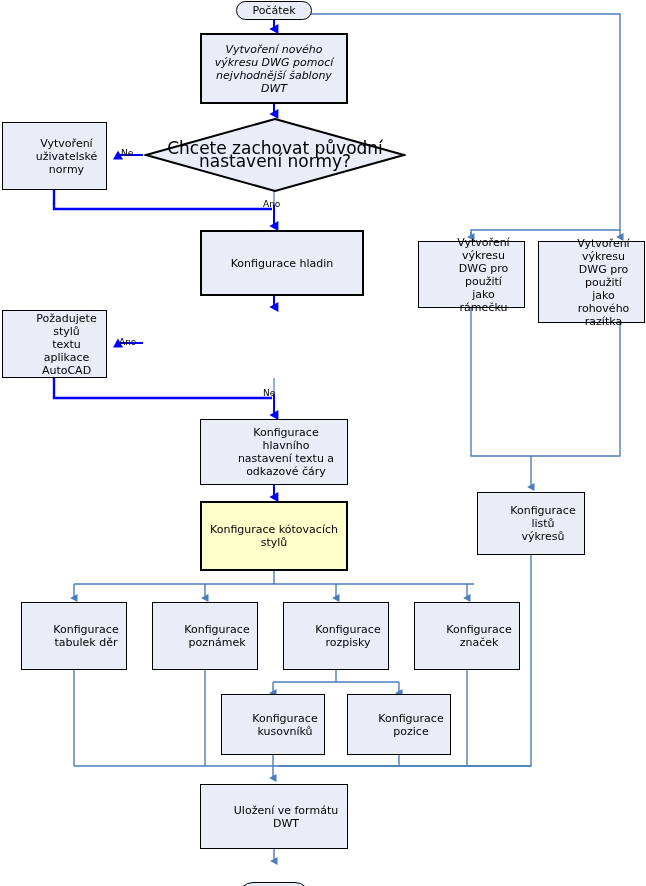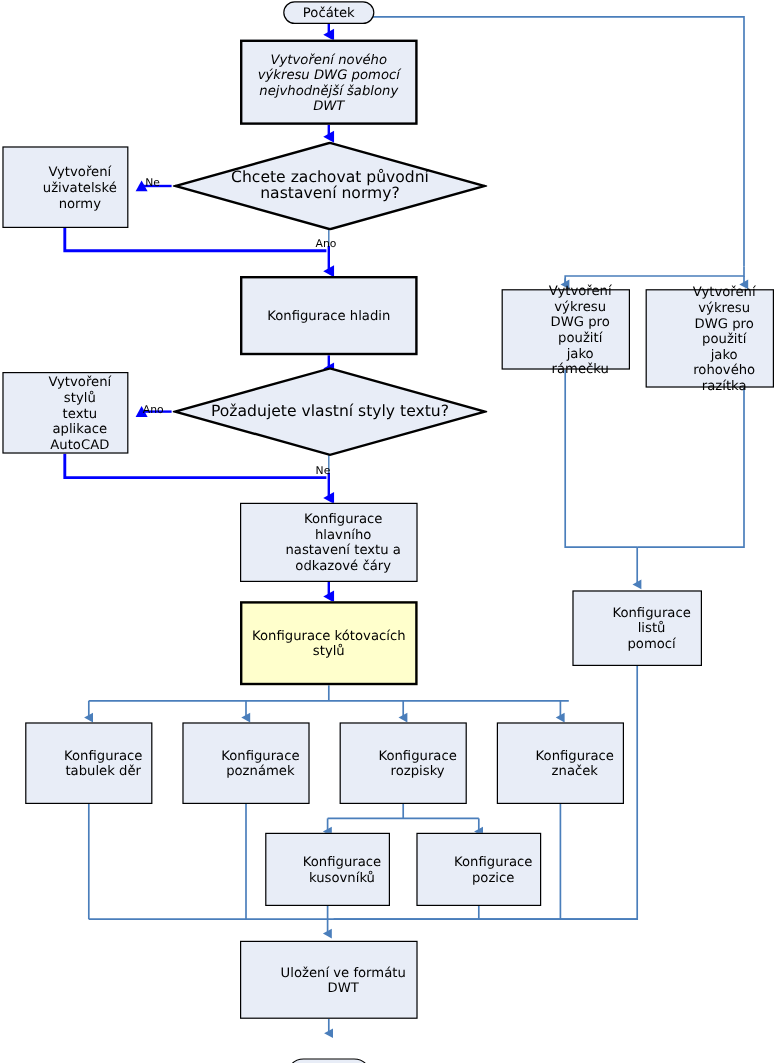--- a/index.html
+++ b/index.html
@@ -85,21 +85,21 @@
     position: absolute;
     left: 0;
     top: 0;
     width: 100%;
     height: 100%;
     display: flex;
     align-items: center;
     justify-content: center;
     text-align: center;
     font-family: "DejaVu Sans", sans-serif;
-    font-size: 13px;
+    font-size: 17px;
     line-height: 13px;
     color: #000000;
     white-space: pre-line;
     pointer-events: none;
   }
 </style>
 </head>
 <body>
 
 <div id="flow-root">
@@ -230,33 +230,27 @@
 
   <div class="node process" style="left:2px; top:122px; width:105px; height:68px;">
     <span class="node-label">Vytvoření
 uživatelské normy</span>
   </div>
 
   <div class="edge-label" style="left:121px; top:148px;">Ne</div>
 
   <div class="edge-label" style="left:263px; top:199px;">Ano</div>
 
-  <div class="node process-strong" style="left:200px; top:230px; width:148px; height:66px;align-items:center;">
+  <div class="node process-strong" style="left:200px; top:230px; width:164px; height:66px;align-items:center;">
     <span class="node-label">Konfigurace hladin</span>
   </div>
 
-  <div class="diamond-wrap" style="left:144px; top:306px; width:262px; height:74px;">
-    <svg width="262" height="74" viewBox="0 0 262 74">
-      <polygon points="131,1 260,37 131,73 2,37" fill="#e8edf7" stroke="#000000" stroke-width="2"></polygon>
-    </svg>
-    <span class="diamond-text">Požadujete vlastní styly textu?</span>
-  </div>
 
   <div class="node process" style="left:2px; top:310px; width:105px; height:68px;">
-    <span class="node-label">Vytvoření stylů
+    <span class="node-label">Požadujete stylů
 textu aplikace
 AutoCAD</span>
   </div>
 
   <div class="edge-label" style="left:119px; top:337px;">Ano</div>
 
   <div class="edge-label" style="left:263px; top:388px;">Ne</div>
 
   <div class="node highlight" style="left:200px; top:501px; width:148px; height:70px;">
     <span class="node-label">Konfigurace kótovacích
@@ -277,21 +271,21 @@
 
   <div class="node process" style="left:538px; top:241px; width:107px; height:82px;">
     <span class="node-label">Vytvoření výkresu
 DWG pro použití
 jako rohového
 razítka</span>
   </div>
 
   <div class="node process" style="left:477px; top:492px; width:108px; height:63px;">
     <span class="node-label">Konfigurace listů
-pomocí</span>
+výkresů</span>
   </div>
 
   <div class="node process" style="left:21px; top:602px; width:106px; height:68px;">
     <span class="node-label">Konfigurace
 tabulek děr</span>
   </div>
 
   <div class="node process" style="left:152px; top:602px; width:106px; height:68px;">
     <span class="node-label">Konfigurace
 poznámek</span>

